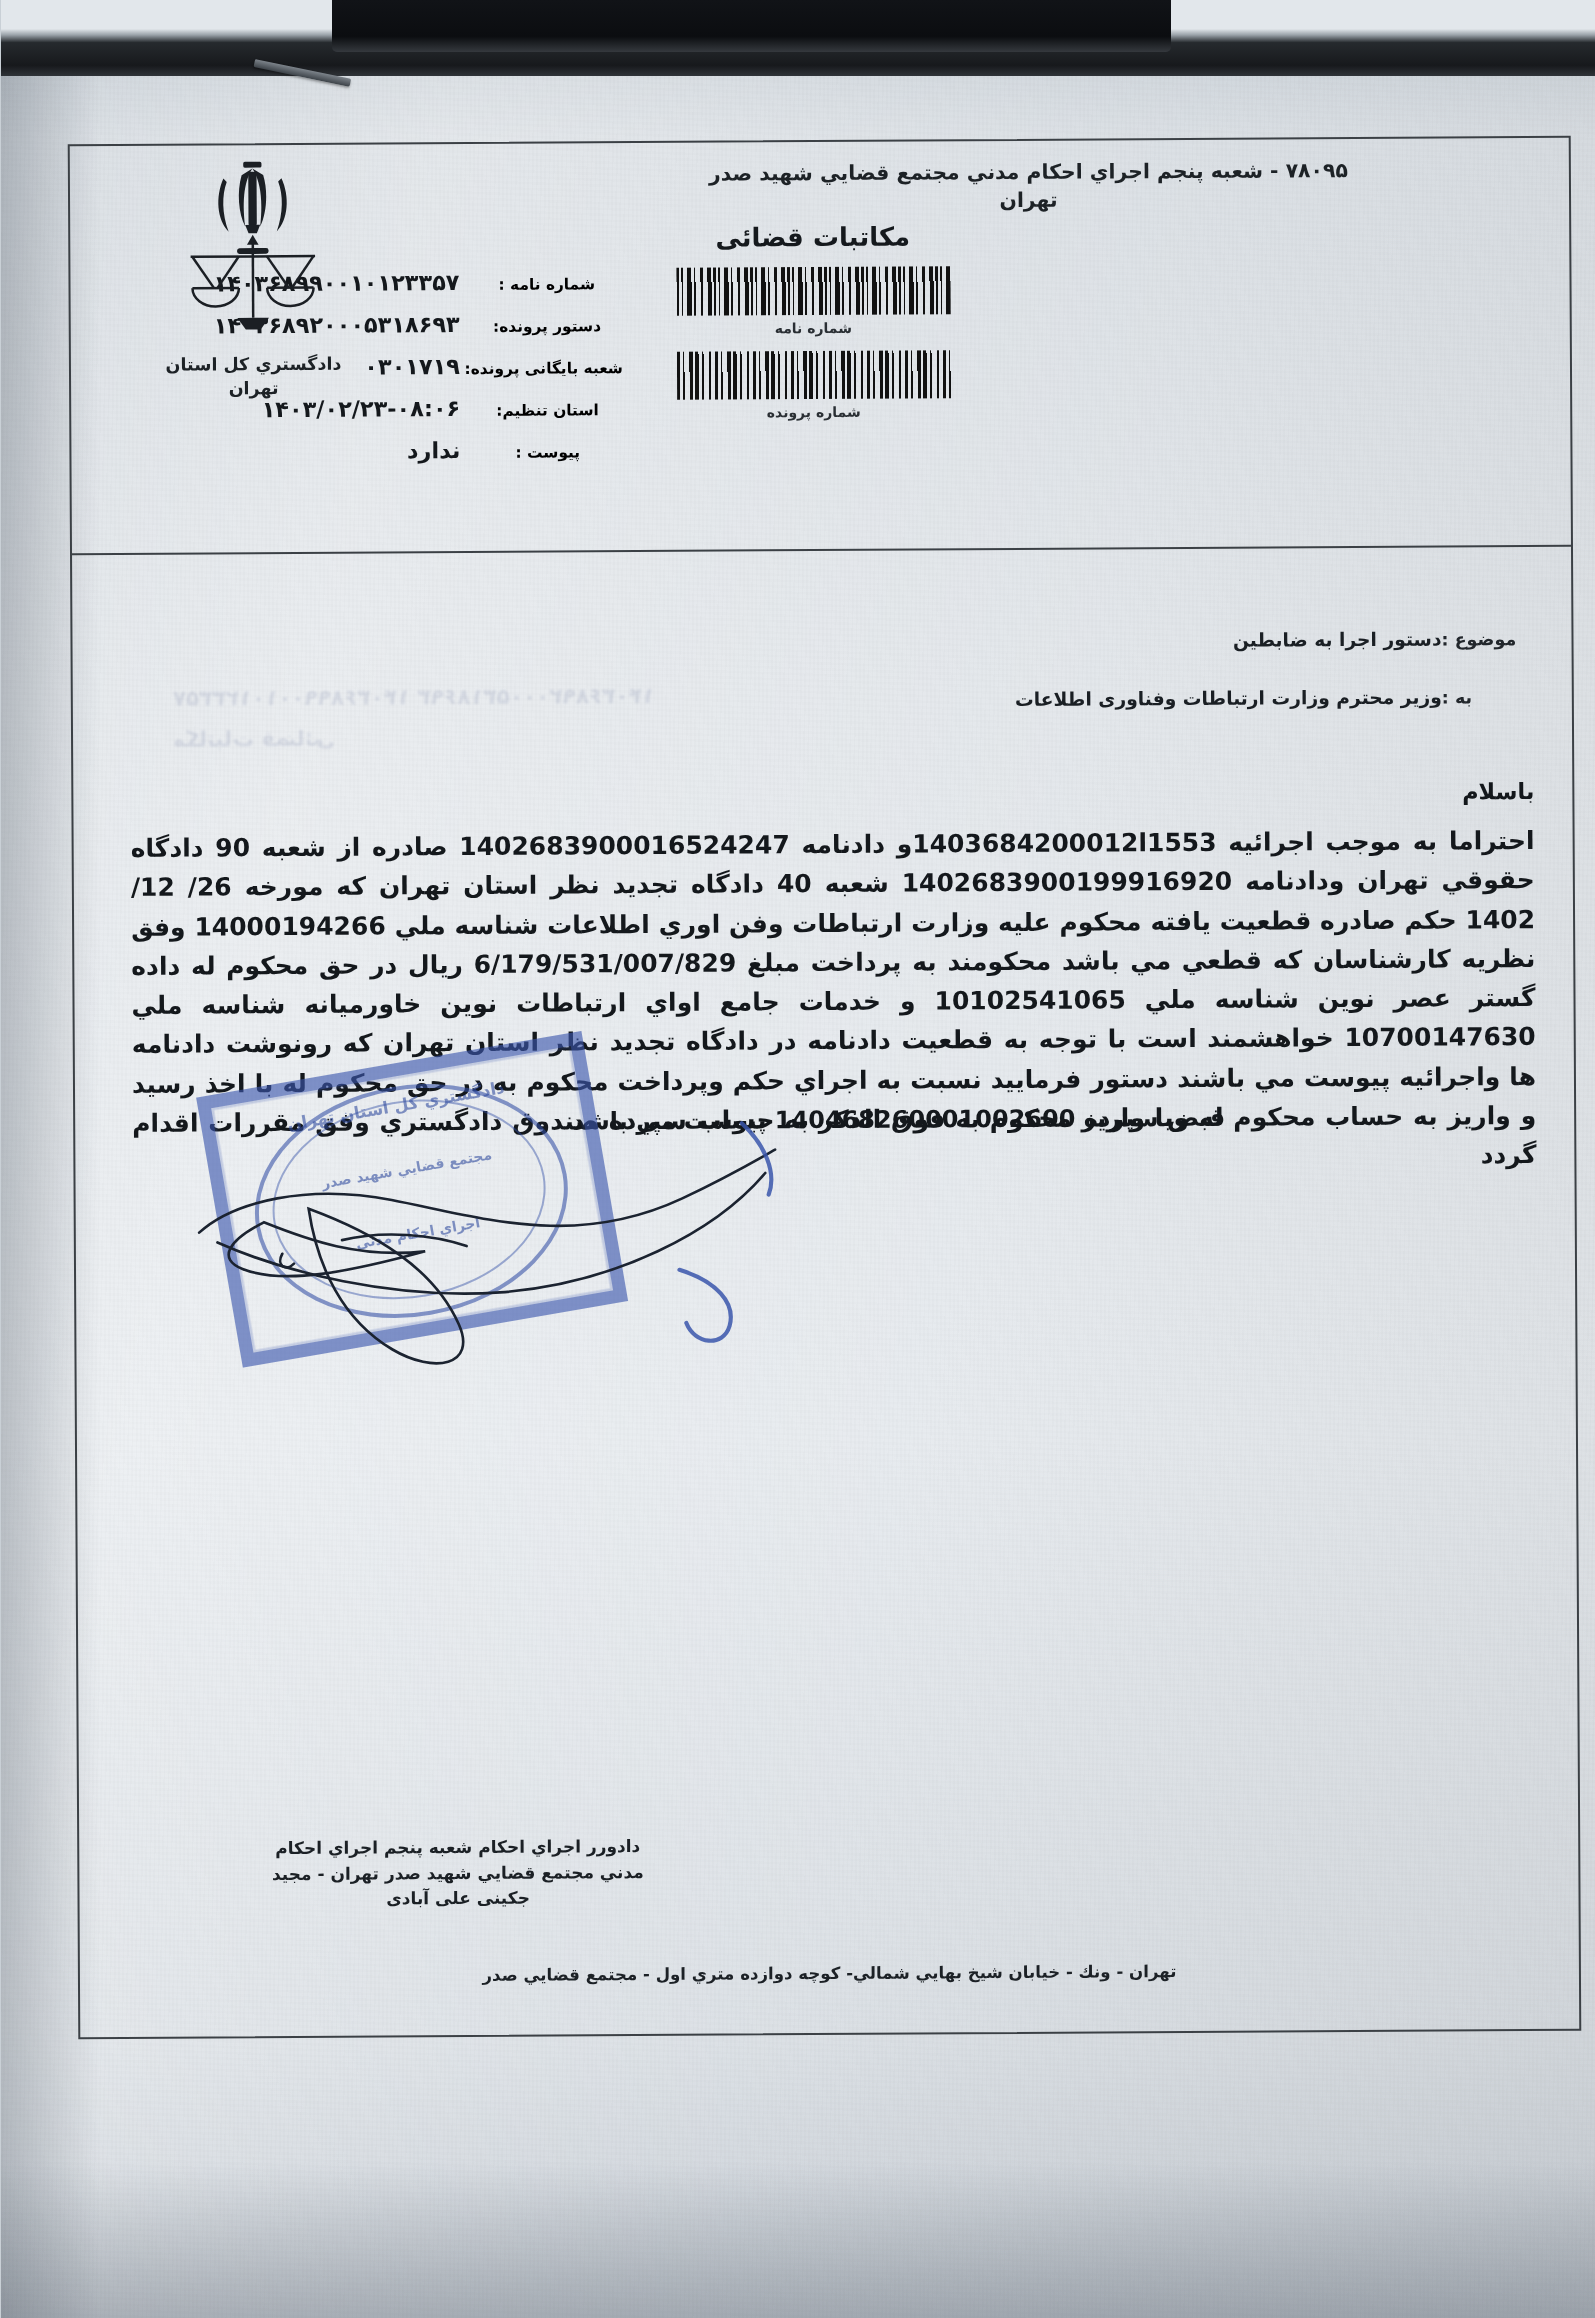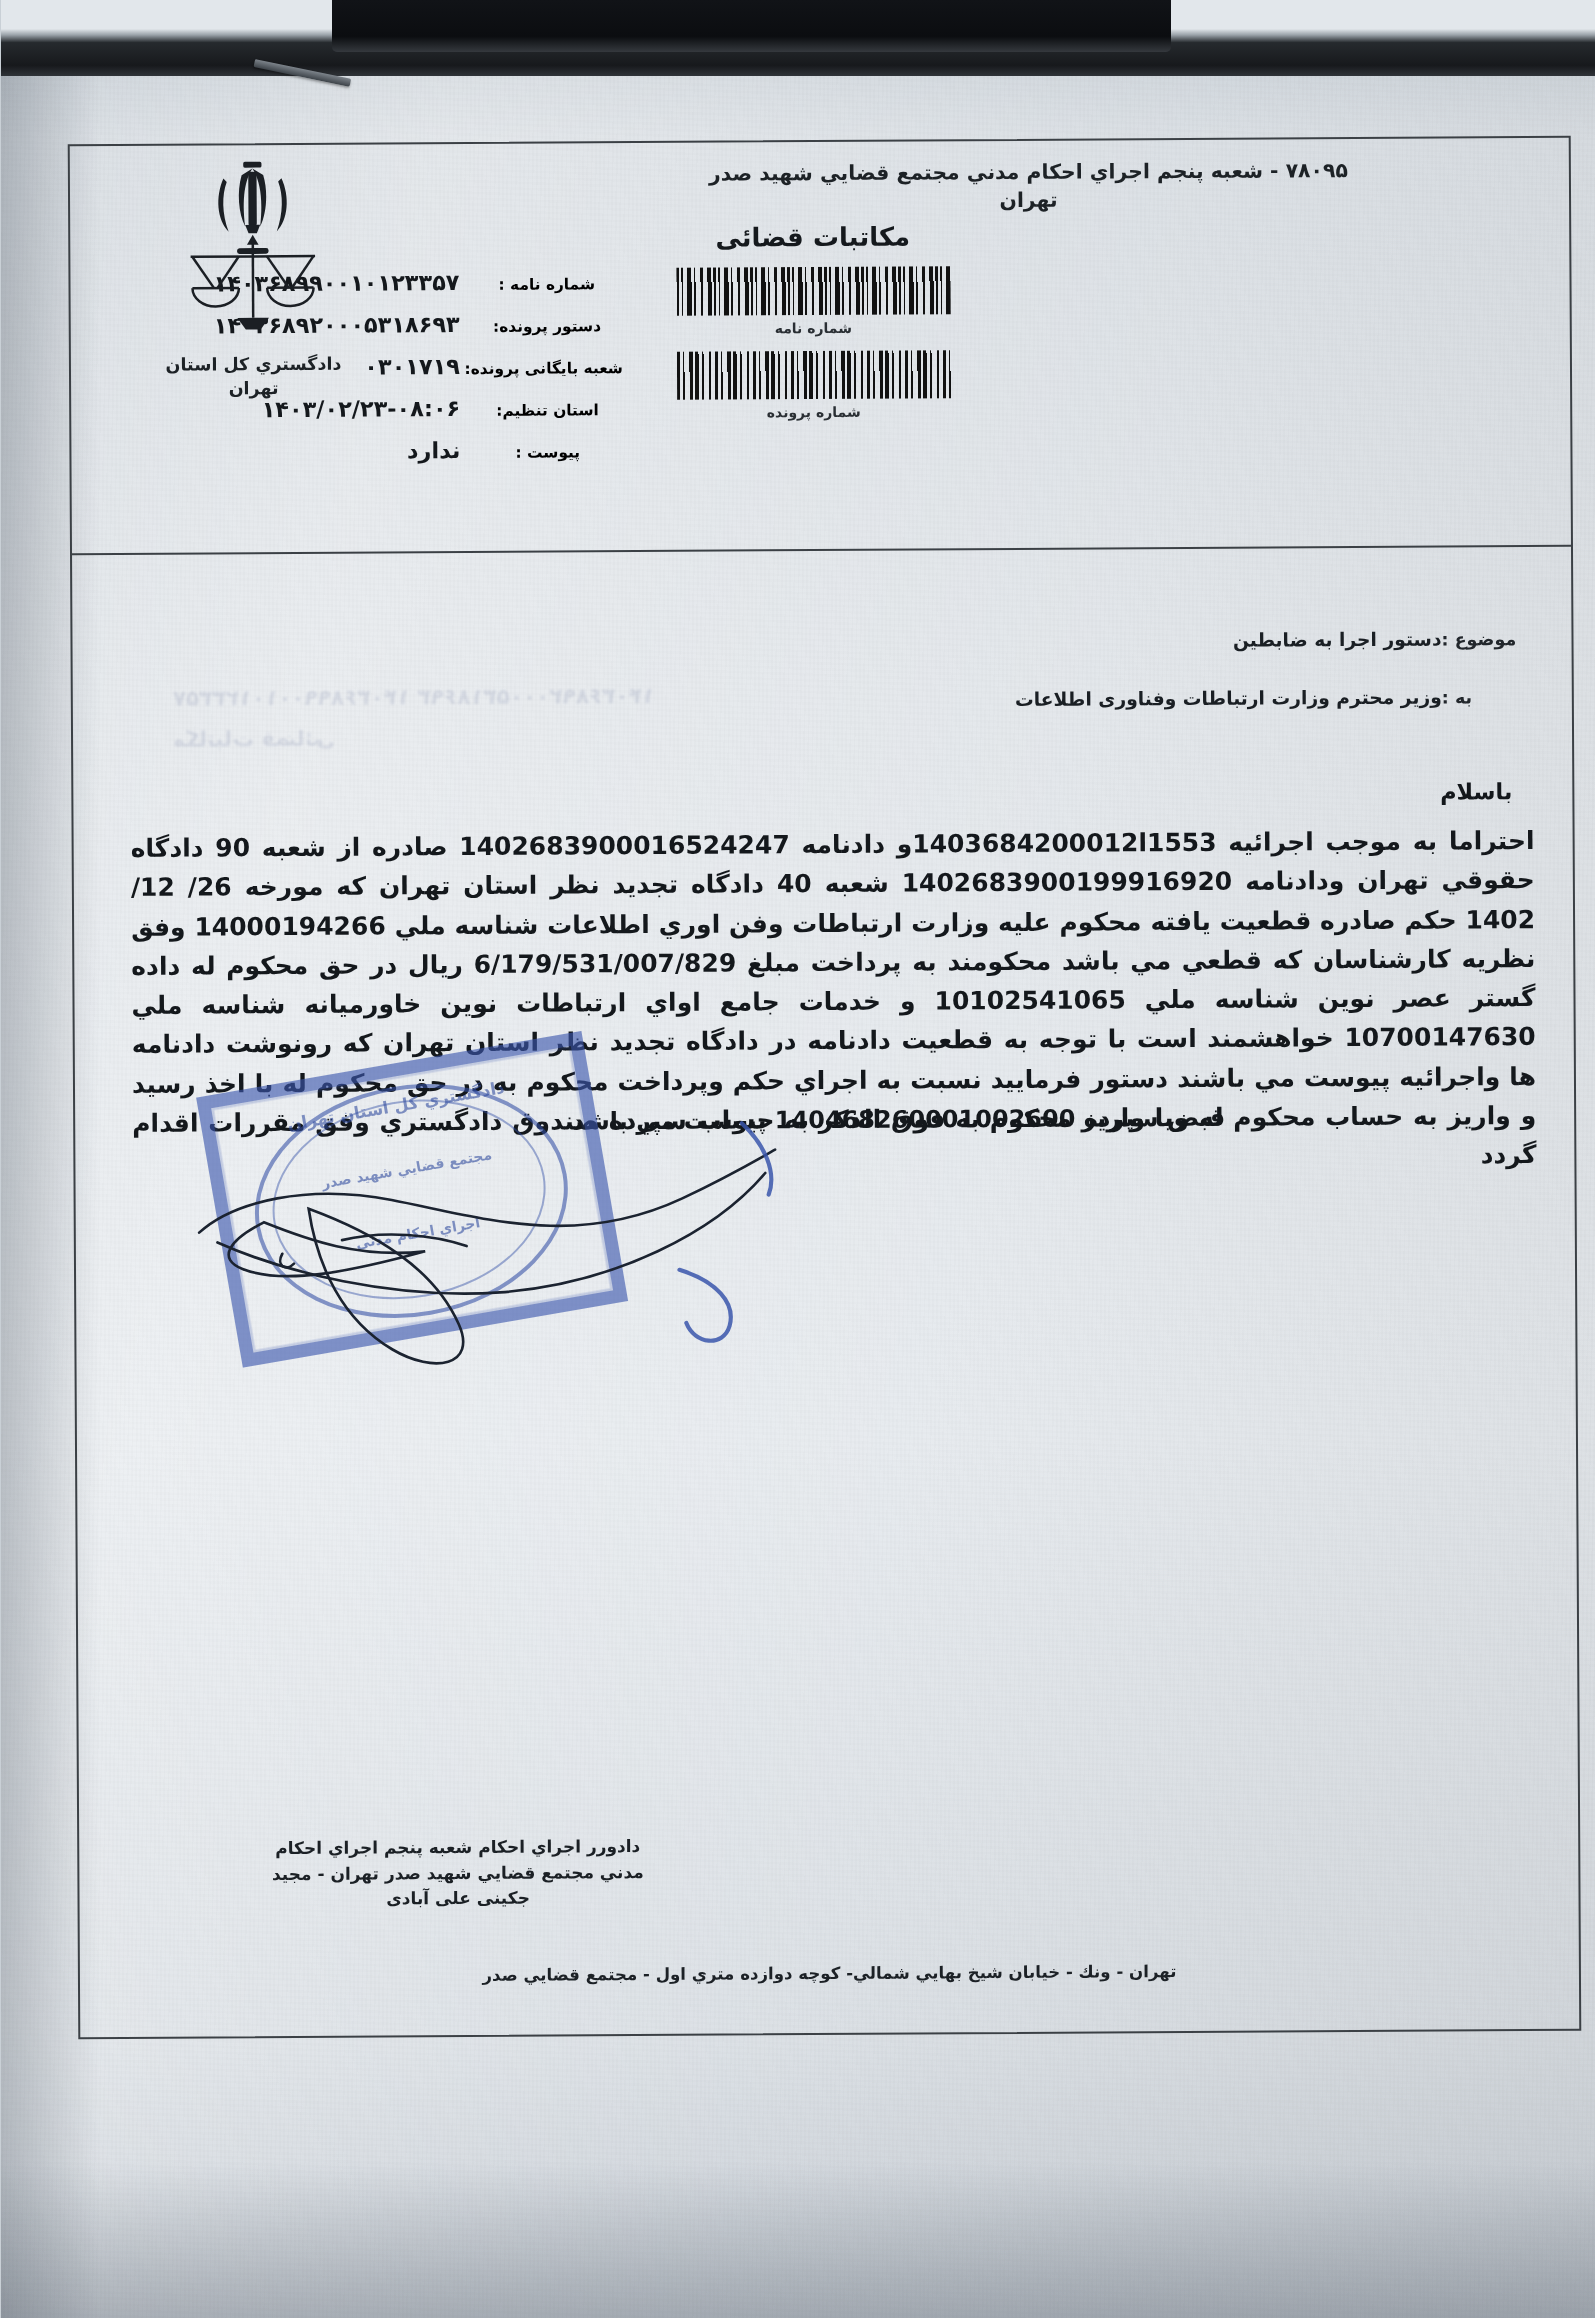--- a/index.html
+++ b/index.html
@@ -115,21 +115,21 @@
   }
 
   
   .meta{position:absolute;right:50px;top:490px;width:1047px;}
   .mrow{display:flex;align-items:baseline;margin-bottom:37px;font-weight:700;}
   .mlabel{width:80px;font-size:17.5px;color:#22272c;text-align:left;}
   .mtext{font-size:18.7px;color:#1a1f24;}
 
   
   .salam{
-    position:absolute;right:60px;top:640px;font-size:22.4px;font-weight:700;color:#13171b;
+    position:absolute;right:38px;top:640px;font-size:22.4px;font-weight:700;color:#13171b;
   }
   .body{
     position:absolute;right:38px;top:683px;width:1404px;
     font-size:25px;line-height:1.57;font-weight:700;color:#14181c;
     text-align:justify;text-justify:inter-word;direction:rtl;
   }
   .receipt{
     position:absolute;right:349px;top:964px;width:981px;
     font-size:24px;font-weight:700;color:#14181c;direction:rtl;text-align:right;
   }

